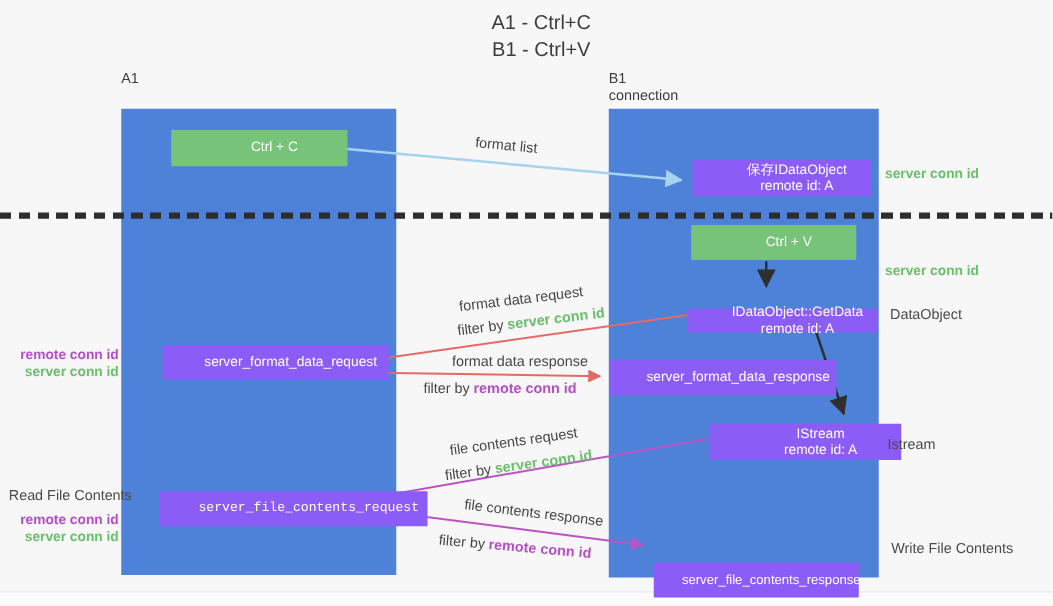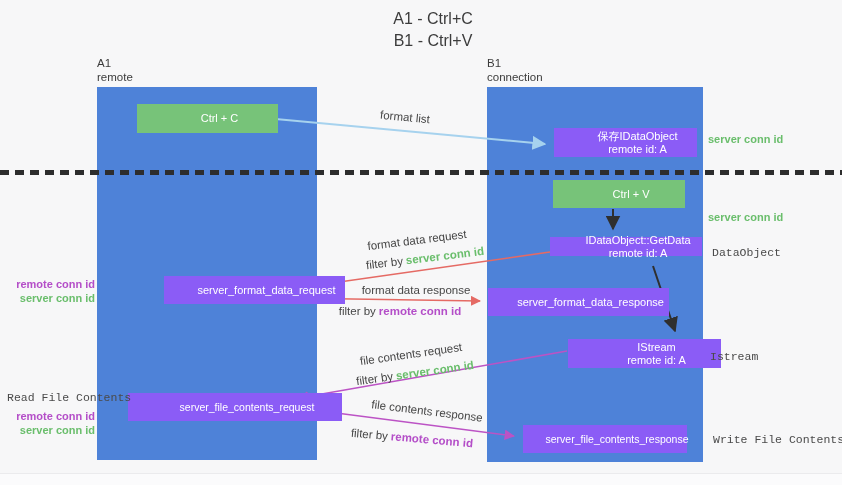--- a/index.html
+++ b/index.html
@@ -24,38 +24,37 @@
   .node.orange{background:#8b5cf6;}
   .node.small-text{font-size:10.5px;}
 
   
   .flabel{position:absolute;z-index:5;font-size:11.5px;color:#464646;white-space:nowrap;transform-origin:center;}
   .flabel .green-key{color:#6ABE6C;font-weight:bold;margin-left:3px;}
   .flabel .purple-key{color:#B44EC8;font-weight:bold;margin-left:3px;}
 
   .side-label{position:absolute;z-index:5;font-size:11px;white-space:nowrap;}
   .side-label.green{color:#6ABE6C;font-weight:bold;}
-  .side-label.dark{color:#4a4a4a;font-size:11.5px;font-family:Liberation Mono, monospace;}
+  .side-label.dark{color:#4a4a4a;font-size:11.5px;}
   .side-pair{position:absolute;z-index:5;width:95px;text-align:right;font-size:11px;line-height:13.5px;white-space:nowrap;}
   .side-pair .purple{color:#B44EC8;font-weight:bold;}
   .side-pair .green{color:#6ABE6C;font-weight:bold;}
 </style>
 </head>
 <body>
 
 <div id="canvas">
 
   <div class="title">
     <div>A1 - Ctrl+C</div>
     <div>B1 - Ctrl+V</div>
   </div>
 
   <div class="col-header" style="left:97px;width:220px;">
     <div>A1</div>
-    <div>remote</div>
   </div>
   <div class="col-header" style="left:487px;width:216px;">
     <div>B1</div>
     <div>connection</div>
   </div>
 
   <div class="lifeline" style="left:97px;top:87px;width:220px;height:373px;"></div>
   <div class="lifeline" style="left:487px;top:87px;width:216px;height:375px;"></div>
 
   <div class="dotted-sep"></div>
@@ -91,43 +90,43 @@
 
   <div class="node orange" style="left:554px;top:128px;width:119px;height:29px;">
     <div>保存IDataObject</div>
     <div>remote id: A</div>
   </div>
 
   <div class="node green" style="left:553px;top:180px;width:108px;height:28px;">
     <div>Ctrl + V</div>
   </div>
 
-  <div class="node orange" style="left:550px;top:237px;width:128px;height:19px;">
+  <div class="node orange" style="left:550px;top:247px;width:128px;height:19px;">
     <div>IDataObject::GetData</div>
     <div>remote id: A</div>
   </div>
 
-  <div class="node orange" style="left:130px;top:276px;width:157px;height:28px;margin-left:34px;">
+  <div class="node orange" style="left:130px;top:276px;width:157px;height:28px;">
     <div>server_format_data_request</div>
   </div>
 
   <div class="node orange" style="left:488px;top:288px;width:157px;height:28px;">
     <div>server_format_data_response</div>
   </div>
 
   <div class="node orange" style="left:568px;top:339px;width:129px;height:29px;">
     <div>IStream</div>
     <div>remote id: A</div>
   </div>
 
-  <div class="node orange small-text" style="left:128px;top:393px;width:190px;height:28px;">
+  <div class="node orange small-text" style="left:128px;top:393px;width:190px;height:28px;font-family:Liberation Mono, monospace;">
     <div>server_file_contents_request</div>
   </div>
 
-  <div class="node orange small-text" style="left:523px;top:425px;width:140px;height:28px;">
+  <div class="node orange small-text" style="left:523px;top:450px;width:140px;height:28px;">
     <div>server_file_contents_response</div>
   </div>
 
   <div class="flabel" style="left:405px;top:117px;transform:translate(-50%,-50%) rotate(5.5deg);">format list</div>
 
   <div class="flabel" style="left:417px;top:240px;transform:translate(-50%,-50%) rotate(-7deg);">format data request</div>
   <div class="flabel" style="left:425px;top:258px;transform:translate(-50%,-50%) rotate(-7deg);">
     <span>filter by</span><span class="green-key">server conn id</span>
   </div>
 

